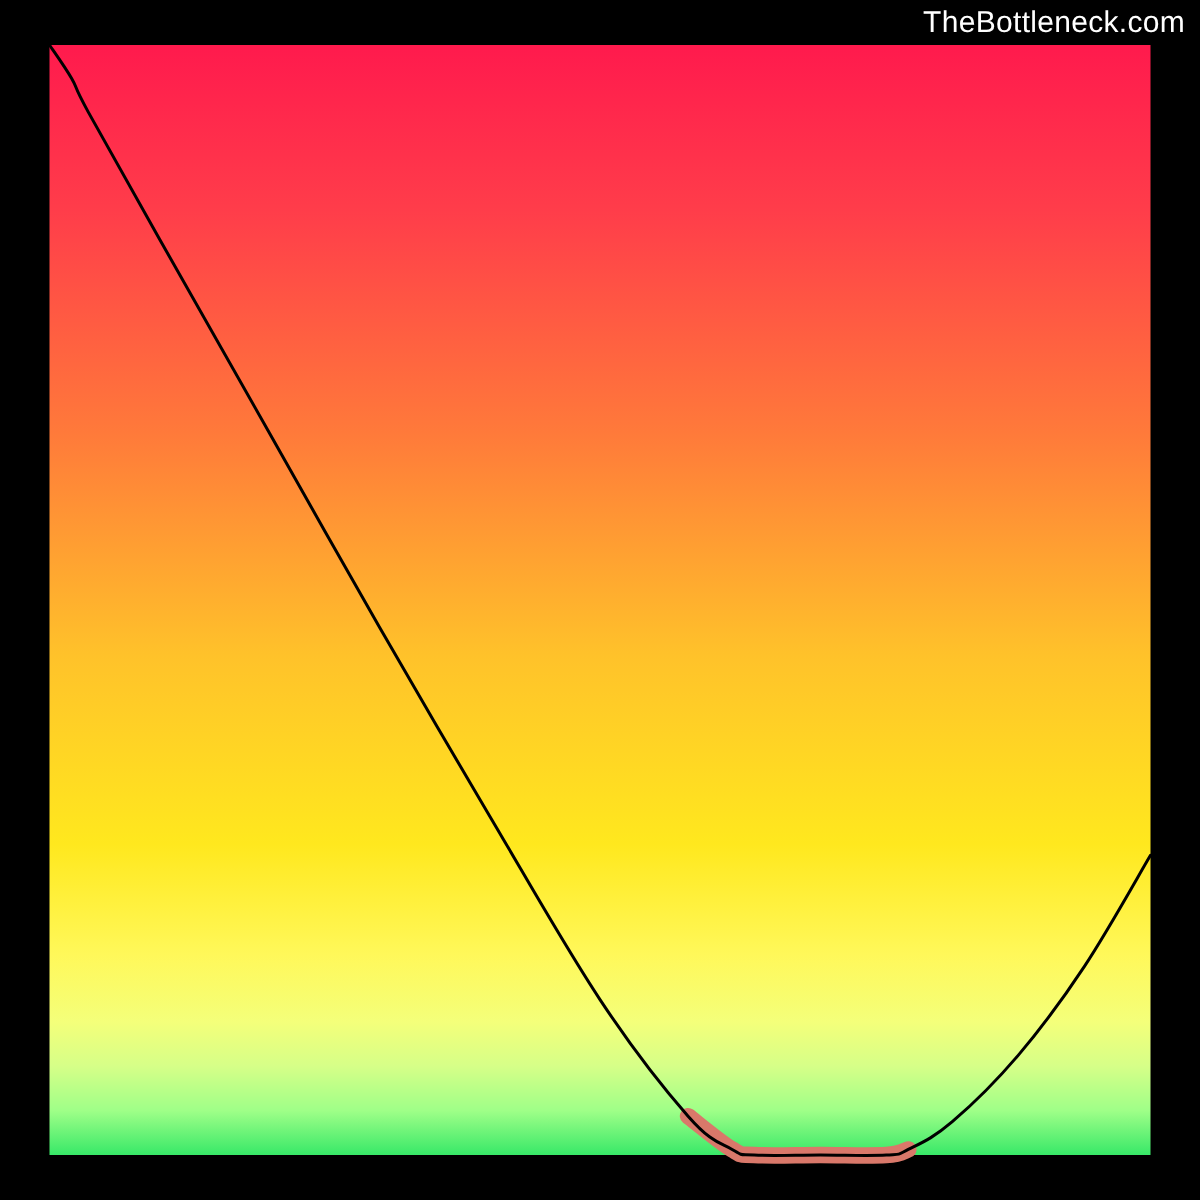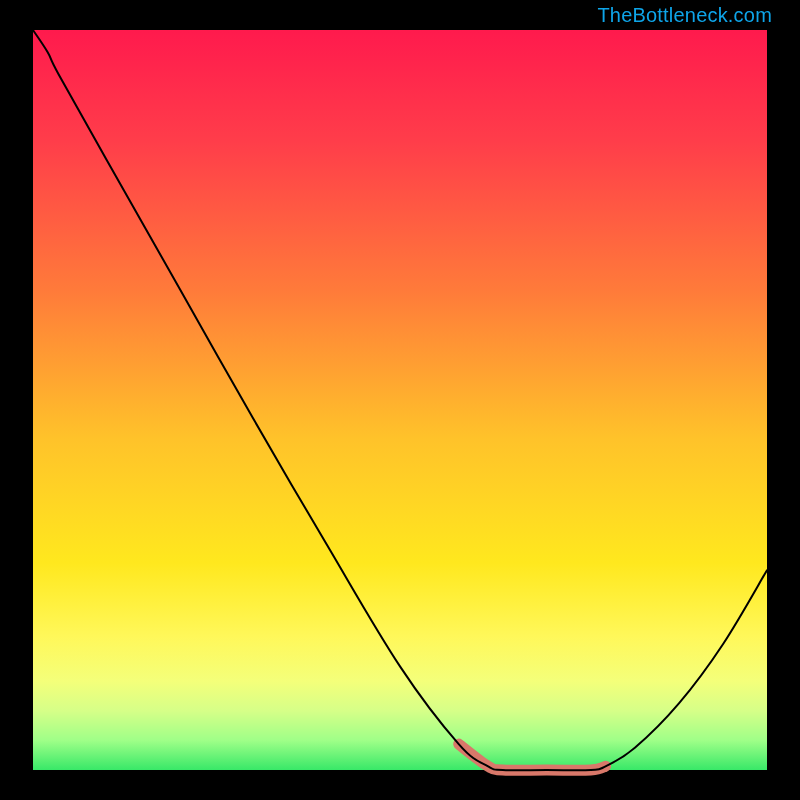--- a/index.html
+++ b/index.html
@@ -12,24 +12,24 @@
   }
   .chart-container {
     position: relative;
     width: 800px;
     height: 800px;
     background: #000;
   }
   .attribution {
     position: absolute;
     top: 4px;
-    right: 28px;
+    right: 10px;
     font-family: Arial, Helvetica, sans-serif;
     font-size: 20px;
-    color: #0ea5e9;
+    color: #ffffff;
     font-weight: 500;
     letter-spacing: 0.2px;
   }
   svg.plot {
     position: absolute;
     left: 0;
     top: 0;
   }
 </style>
 </head>

